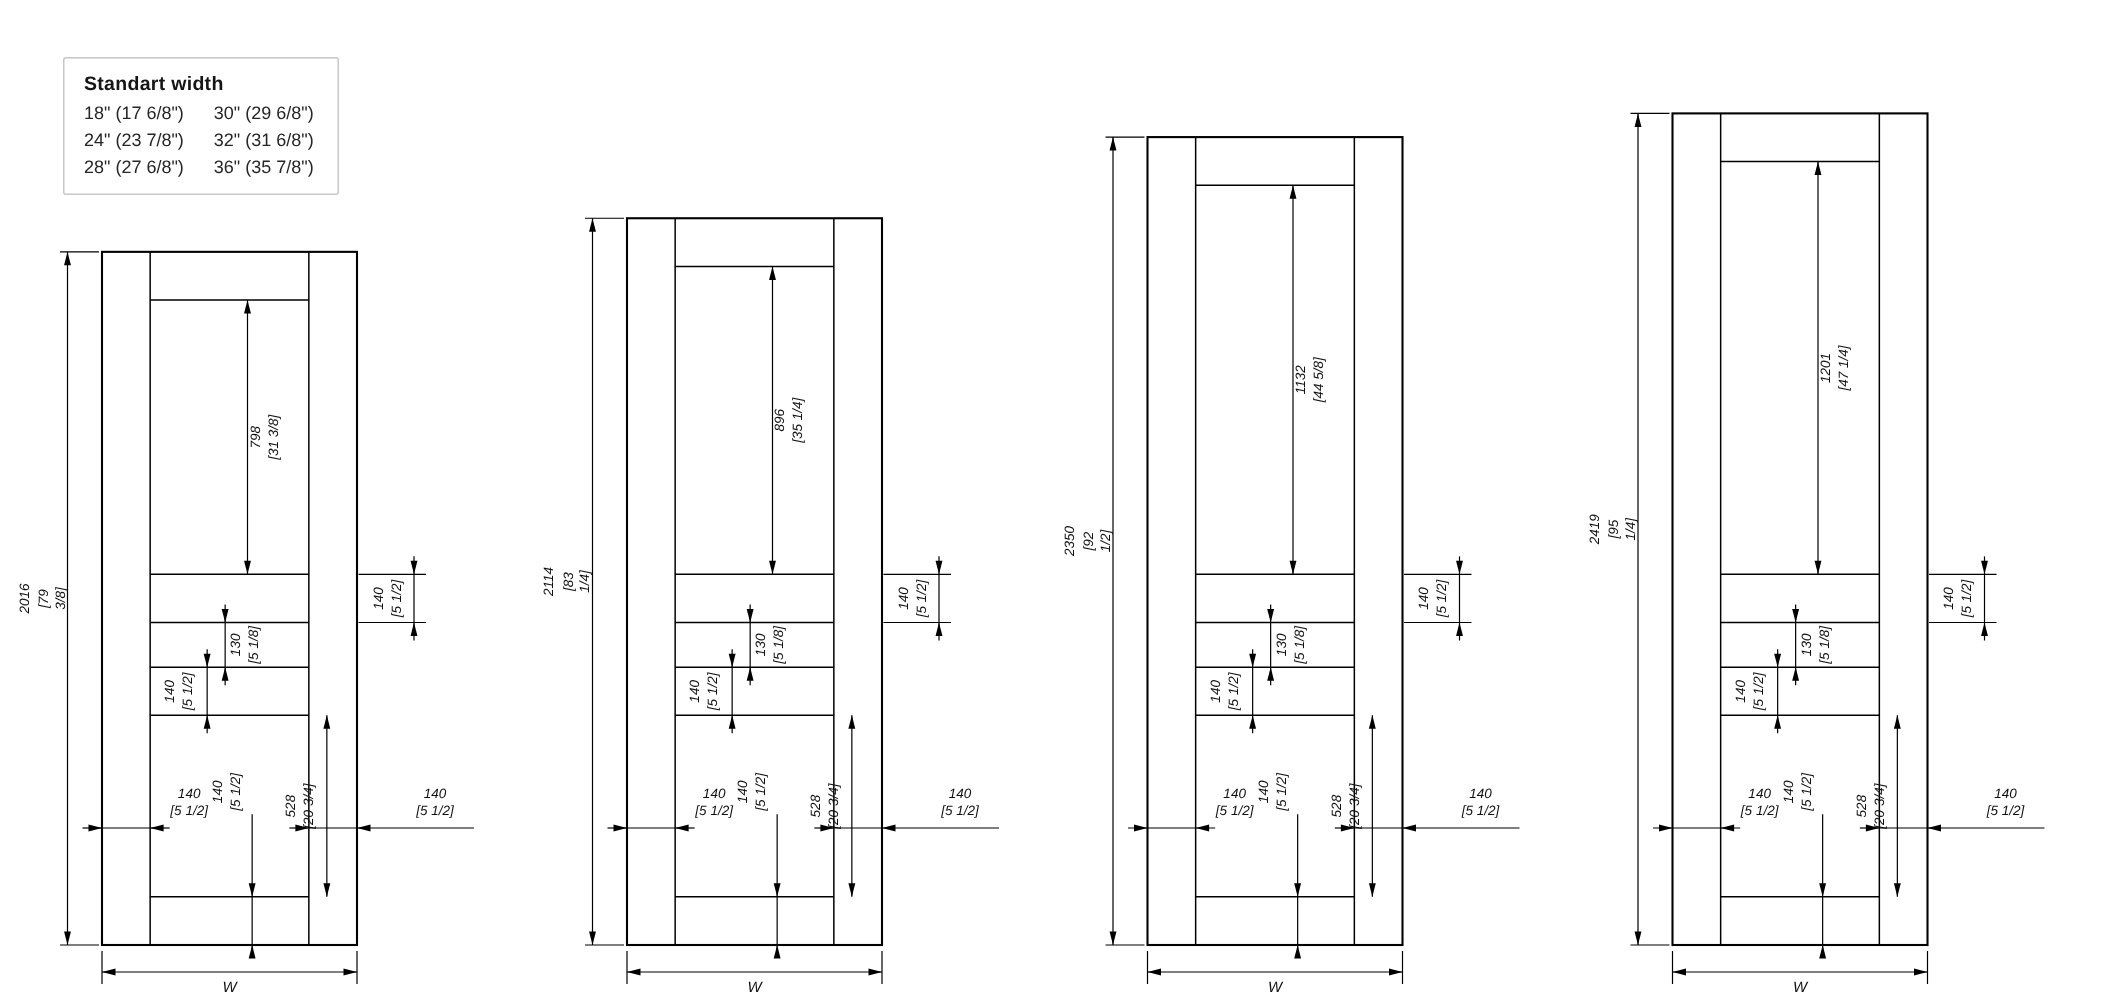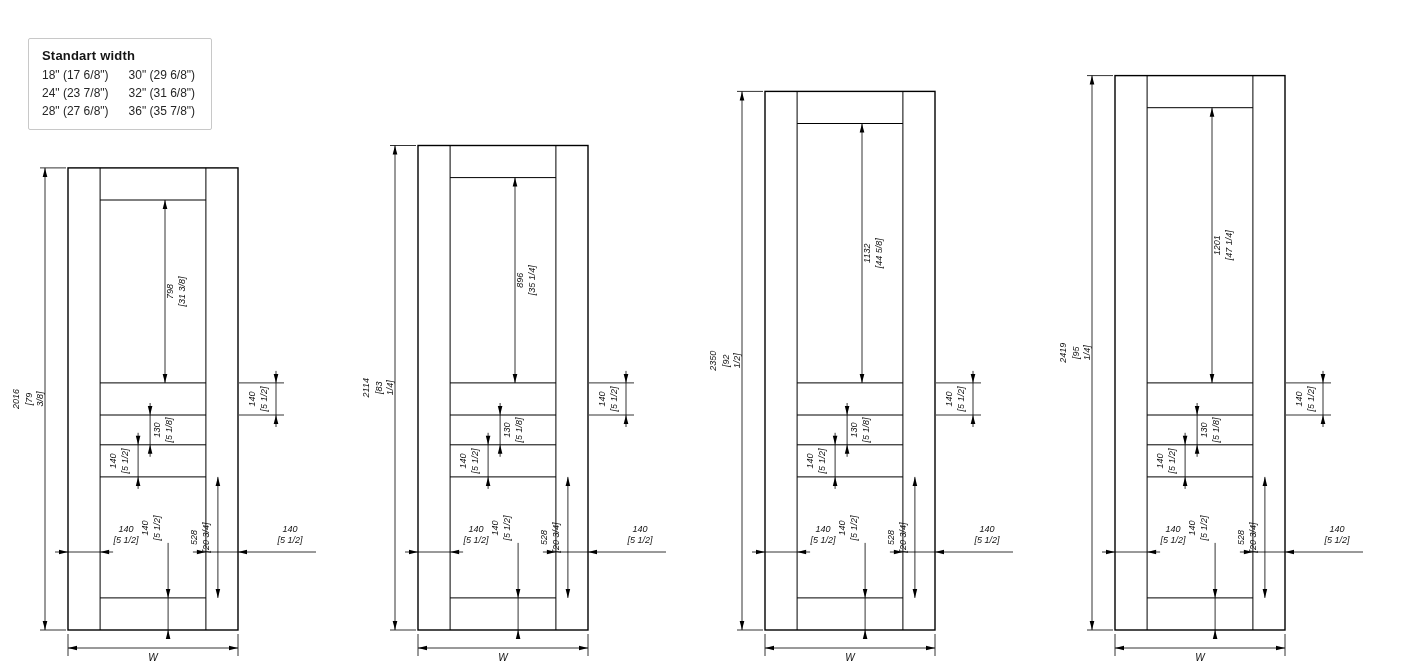--- a/index.html
+++ b/index.html
@@ -1,18 +1,18 @@
 <!DOCTYPE html>
 <html><head>
 <meta charset="utf-8">
 <style>
   html,body{margin:0;padding:0;background:#fff;}
   #canvas{position:relative;width:1401px;height:670px;background:#fff;
           font-family:"Liberation Sans",sans-serif;overflow:hidden;}
-  .legend{position:absolute;left:28px;top:38px;border:1px solid #c8c8c8;
+  .legend{position:absolute;left:42px;top:38px;border:1px solid #c8c8c8;
           border-radius:2px;padding:9px 16px 11px 13px;background:#fff;}
   .legend-title{font-size:13px;font-weight:700;color:#151515;margin-bottom:5px;letter-spacing:.2px;}
   .legend-grid{display:grid;grid-template-columns:auto auto;column-gap:20px;row-gap:4px;
                font-size:12px;color:#262626;white-space:nowrap;}
   svg.door{position:absolute;top:0;}
   svg.door text{font-family:"Liberation Sans","DejaVu Sans",sans-serif;}
 </style>
 </head>
 <body>
 

